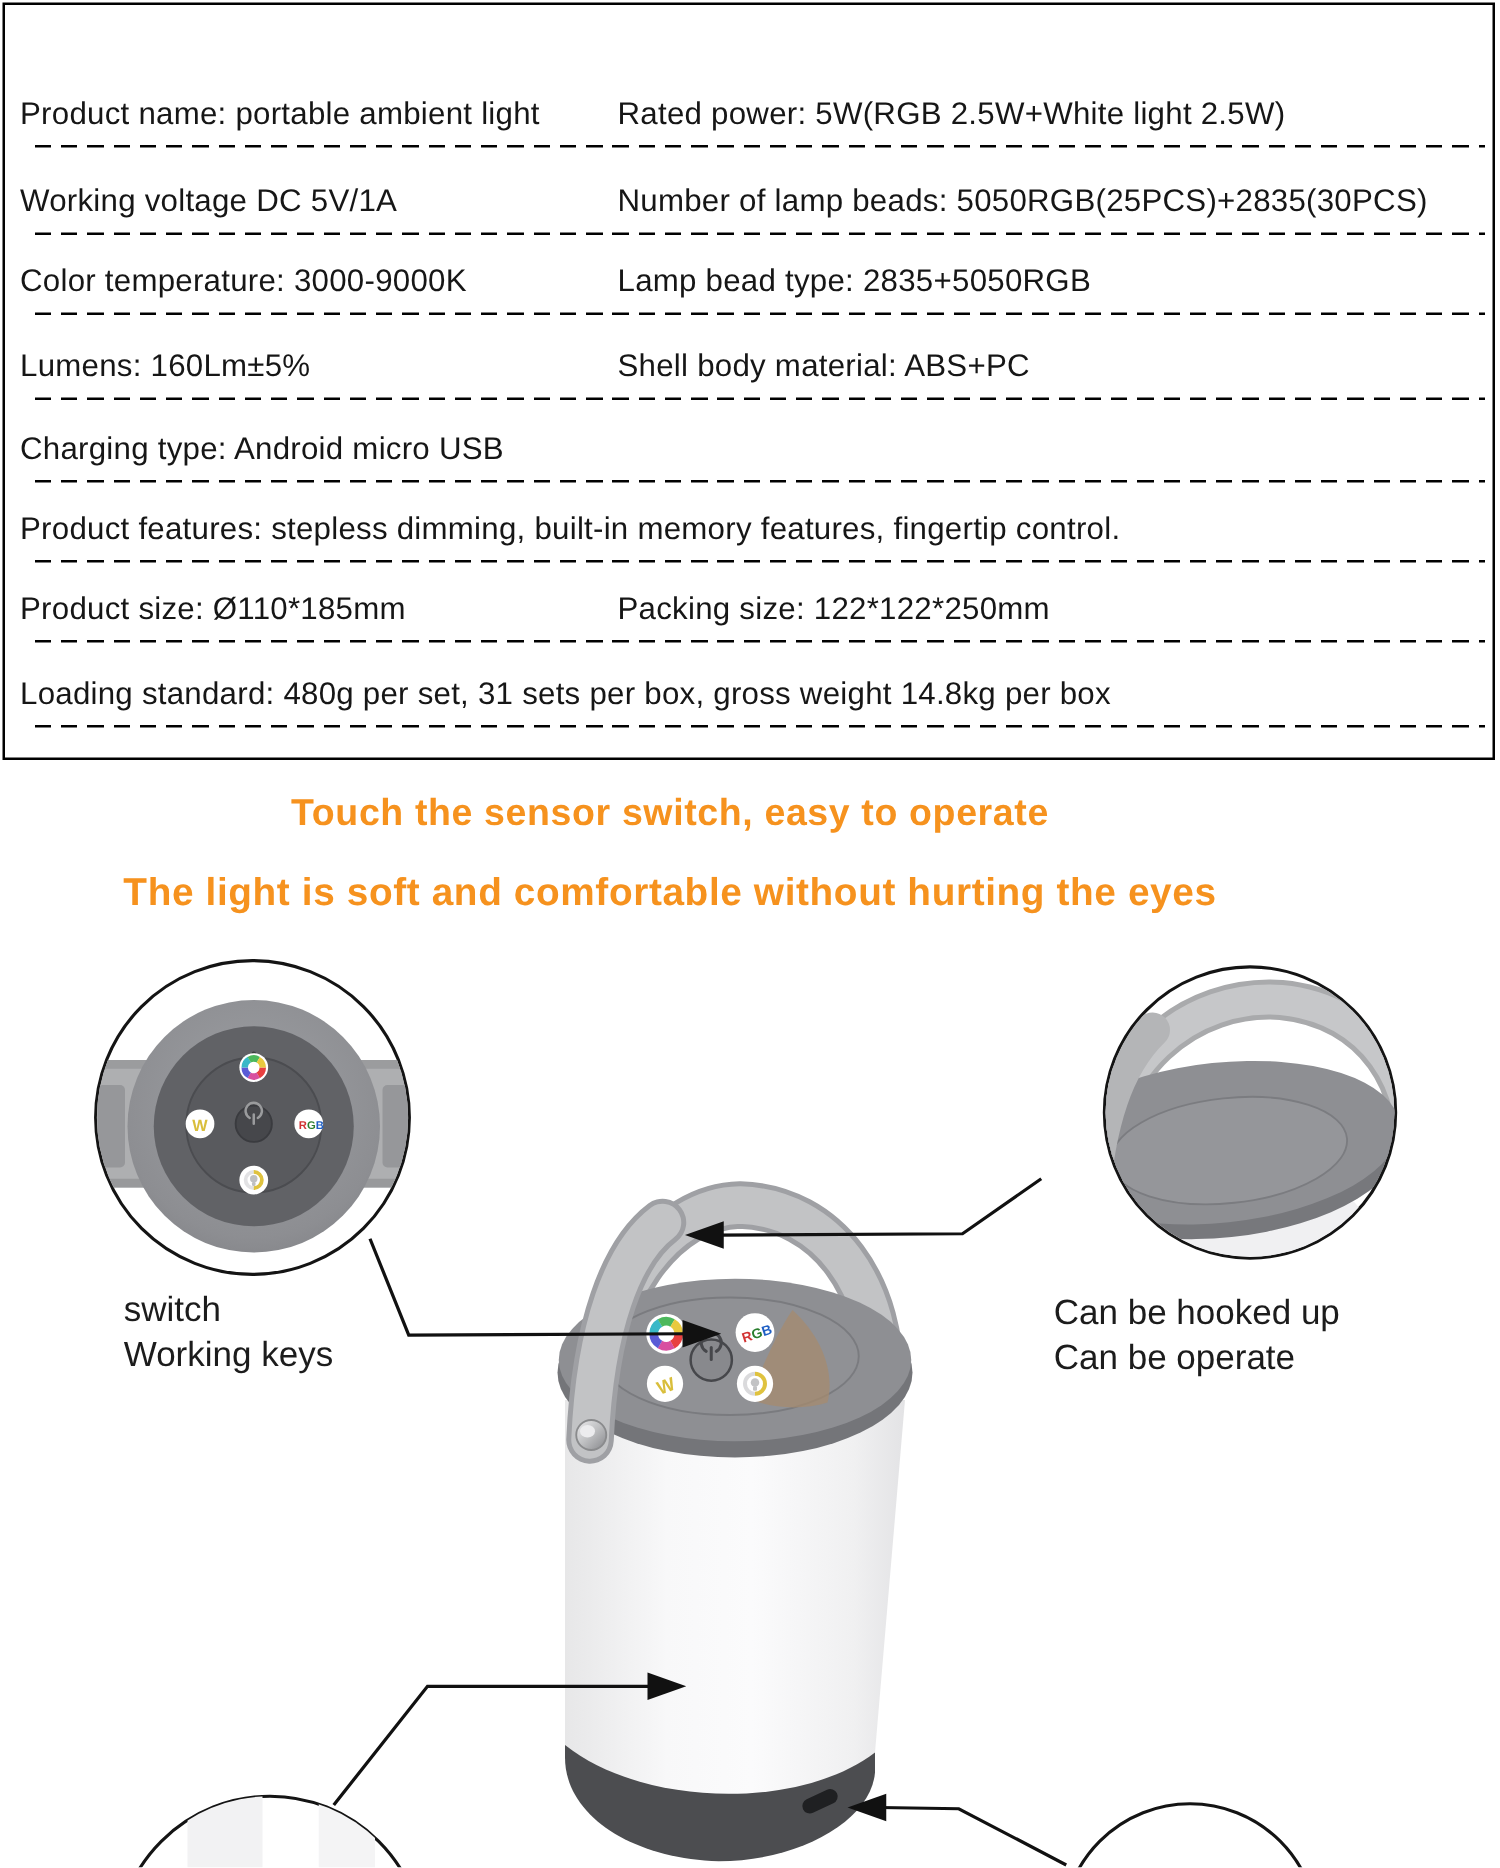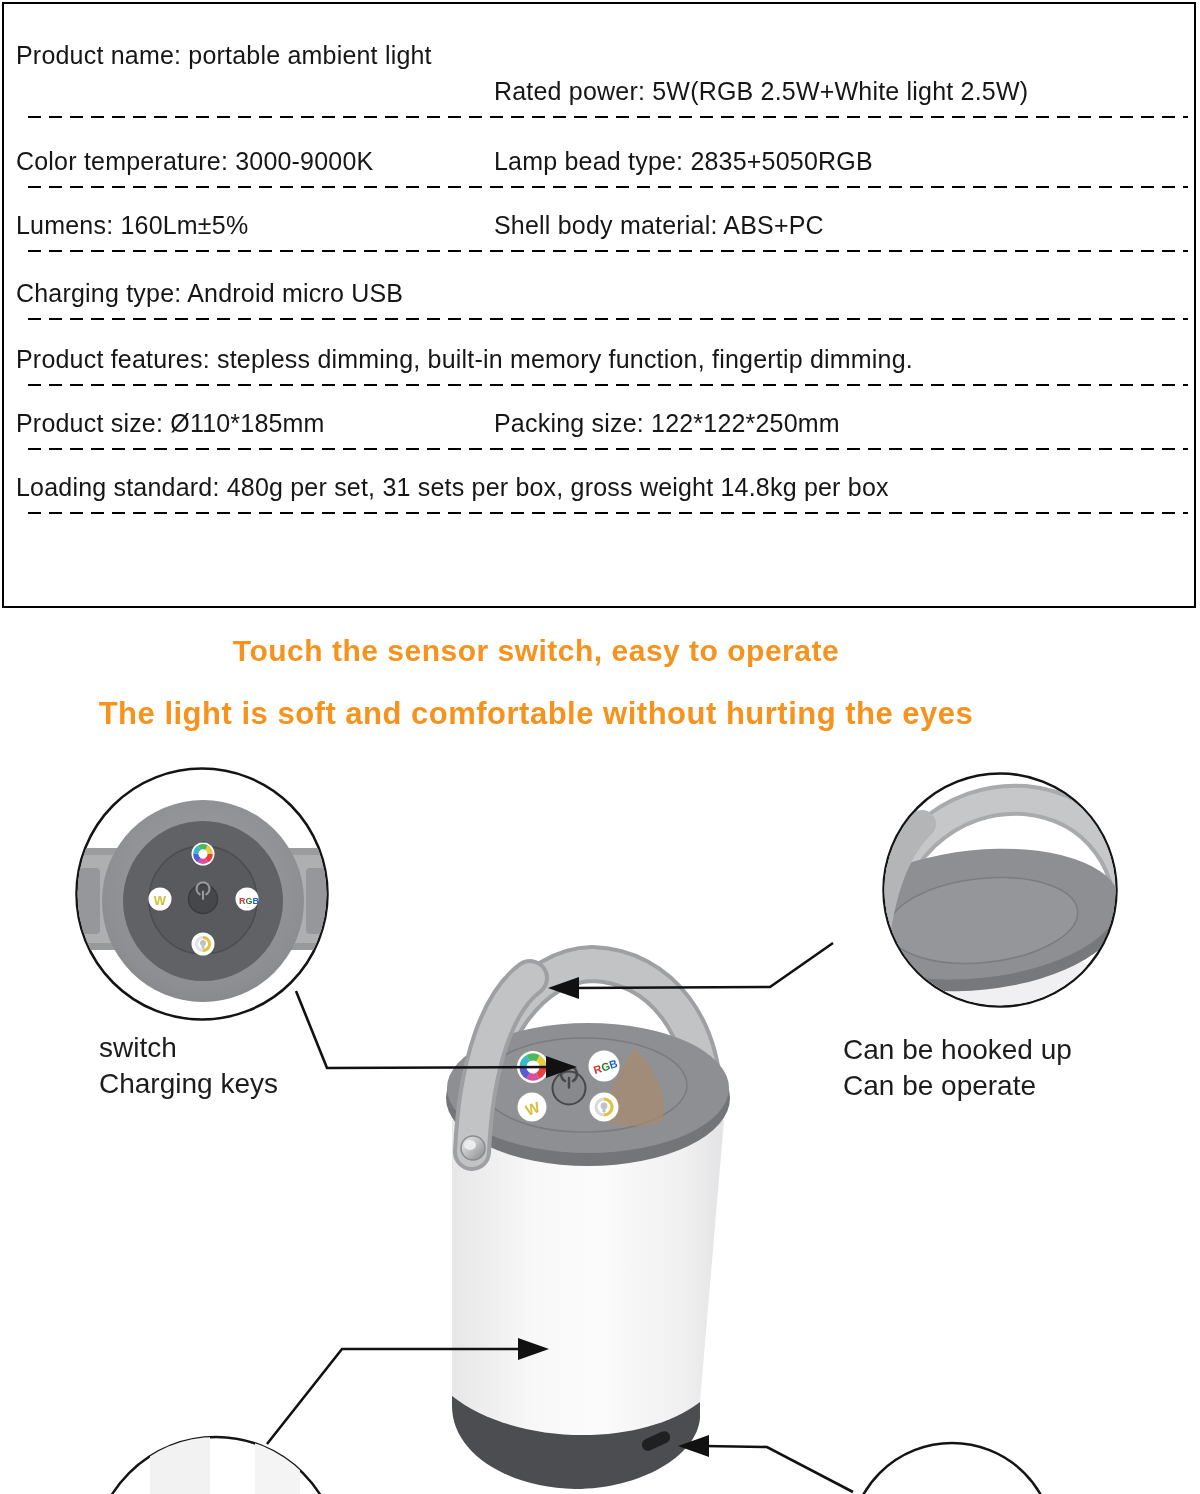--- a/index.html
+++ b/index.html
@@ -7,21 +7,21 @@
         font-family:"Liberation Sans","DejaVu Sans",sans-serif;color:#161616;}
   
   #spec-box{position:absolute;left:2px;top:2px;width:1194px;height:606px;
             border:2px solid #000;box-sizing:border-box;background:#fff;z-index:2;}
   .spec-row{position:relative;display:flex;align-items:flex-end;box-sizing:border-box;
             padding:0 0 12px 12px;font-size:25px;letter-spacing:0.2px;}
   .spec-row::after{content:"";position:absolute;left:24px;right:6px;bottom:0;height:2px;
             background:repeating-linear-gradient(90deg,#000 0 13px,transparent 13px 21px);}
   .spec-row .cl{white-space:nowrap;}
   .spec-row .cr{position:absolute;left:490px;bottom:12px;white-space:nowrap;}
-  .spec-row:nth-child(1){height:114px;align-items:center;}
+  .spec-row:nth-child(1){height:114px;}
   .spec-row:nth-child(2){height:70px;}
   .spec-row:nth-child(3){height:64px;}
   .spec-row:nth-child(4){height:68px;}
   .spec-row:nth-child(5){height:66px;}
   .spec-row:nth-child(6){height:64px;}
   .spec-row:nth-child(7){height:64px;}
   .spec-row:nth-child(8){height:68px;}
   
   #headline{position:absolute;left:0;top:634px;width:1072px;text-align:center;z-index:2;}
   #headline .h1{font-size:30px;font-weight:bold;color:#F6921E;letter-spacing:0.5px;}
@@ -37,53 +37,57 @@
 <body>
 
 <div id="page">
 
   <div id="spec-box">
     <div class="spec-row">
       <span class="cl">Product name: portable ambient light</span>
       <span class="cr">Rated power: 5W(RGB 2.5W+White light 2.5W)</span>
     </div>
     <div class="spec-row">
+      <span class="cl">Working voltage DC 5V/1A</span>
+      <span class="cr">Number of lamp beads: 5050RGB(25PCS)+2835(30PCS)</span>
+    </div>
+    <div class="spec-row">
       <span class="cl">Color temperature: 3000-9000K</span>
       <span class="cr">Lamp bead type: 2835+5050RGB</span>
     </div>
     <div class="spec-row">
       <span class="cl">Lumens: 160Lm±5%</span>
       <span class="cr">Shell body material: ABS+PC</span>
     </div>
     <div class="spec-row">
       <span class="cl">Charging type: Android micro USB</span>
       <span class="cr"></span>
     </div>
     <div class="spec-row">
-      <span class="cl">Product features: stepless dimming, built-in memory function, fingertip dimming.</span>
+      <span class="cl">Product features: stepless dimming, built-in memory features, fingertip control.</span>
       <span class="cr"></span>
     </div>
     <div class="spec-row">
       <span class="cl">Product size: Ø110*185mm</span>
       <span class="cr">Packing size: 122*122*250mm</span>
     </div>
     <div class="spec-row">
       <span class="cl">Loading standard: 480g per set, 31 sets per box, gross weight 14.8kg per box</span>
       <span class="cr"></span>
     </div>
   </div>
 
   <div id="headline">
     <div class="h1">Touch the sensor switch, easy to operate</div>
     <div class="h2">The light is soft and comfortable without hurting the eyes</div>
   </div>
 
   <div class="fig-label" id="label-control">
     <div>switch</div>
-    <div>Charging keys</div>
+    <div>Working keys</div>
   </div>
   <div class="fig-label" id="label-portable">
     <div>Can be hooked up</div>
     <div>Can be operate</div>
   </div>
 
   <svg id="art" viewBox="0 0 1200 1494" xmlns="http://www.w3.org/2000/svg">
     <defs>
       <radialGradient id="rimGrad" cx="50%" cy="42%" r="65%">
         <stop offset="0%" stop-color="#9EA0A4"></stop>

